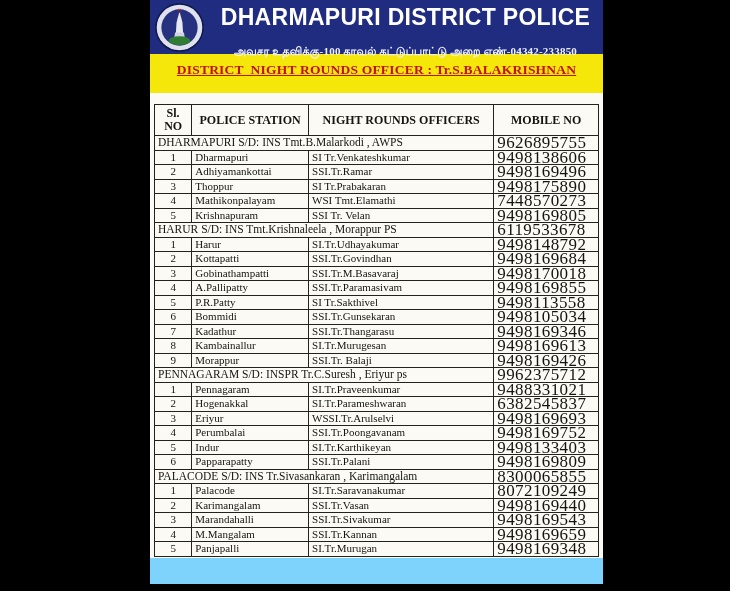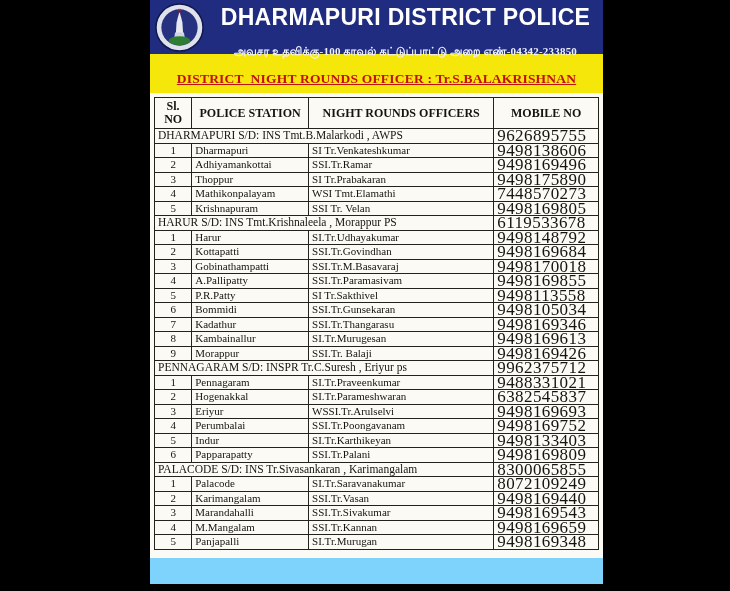--- a/index.html
+++ b/index.html
@@ -18,25 +18,25 @@
   }
   .mast-sub{color:#eef0ff;font-size:11px;font-weight:bold;margin-top:16px;letter-spacing:0.2px;white-space:nowrap}
   
   .date-band{
     height:25px;background:#ea0b0b;color:#ffe011;font-weight:bold;font-size:15px;
     text-align:center;line-height:25px;letter-spacing:1px;white-space:nowrap;
   }
   
   .officer-band{
     height:39px;background:#f6e70b;color:#c40f0f;text-align:center;font-weight:bold;
-    font-size:13.5px;padding-top:16px;box-sizing:border-box;
+    font-size:13.5px;padding-top:7px;box-sizing:border-box;
   }
   .officer-band div{text-decoration:underline;line-height:17px;letter-spacing:0.2px;white-space:pre}
   
-  .paper{background:#fbfaf5;height:465px;box-sizing:border-box;padding:4px 4px}
+  .paper{background:#fbfaf5;height:465px;box-sizing:border-box;padding:11px 4px}
   table{border-collapse:collapse;width:100%;color:#15150f;table-layout:fixed}
   th,td{border:1px solid #23231c;padding:0 3px;font-size:11px;line-height:13.5px;
         white-space:nowrap;overflow:hidden}
   th{font-size:12px;height:30px;text-align:center;font-weight:bold;white-space:normal;line-height:13px}
   td{height:13.2px}
   td.sl{text-align:center}
   td.mobile{text-align:left;font-size:17px;letter-spacing:0.4px}
   td.sec-label{font-size:11.5px}
 </style>
 </head>

